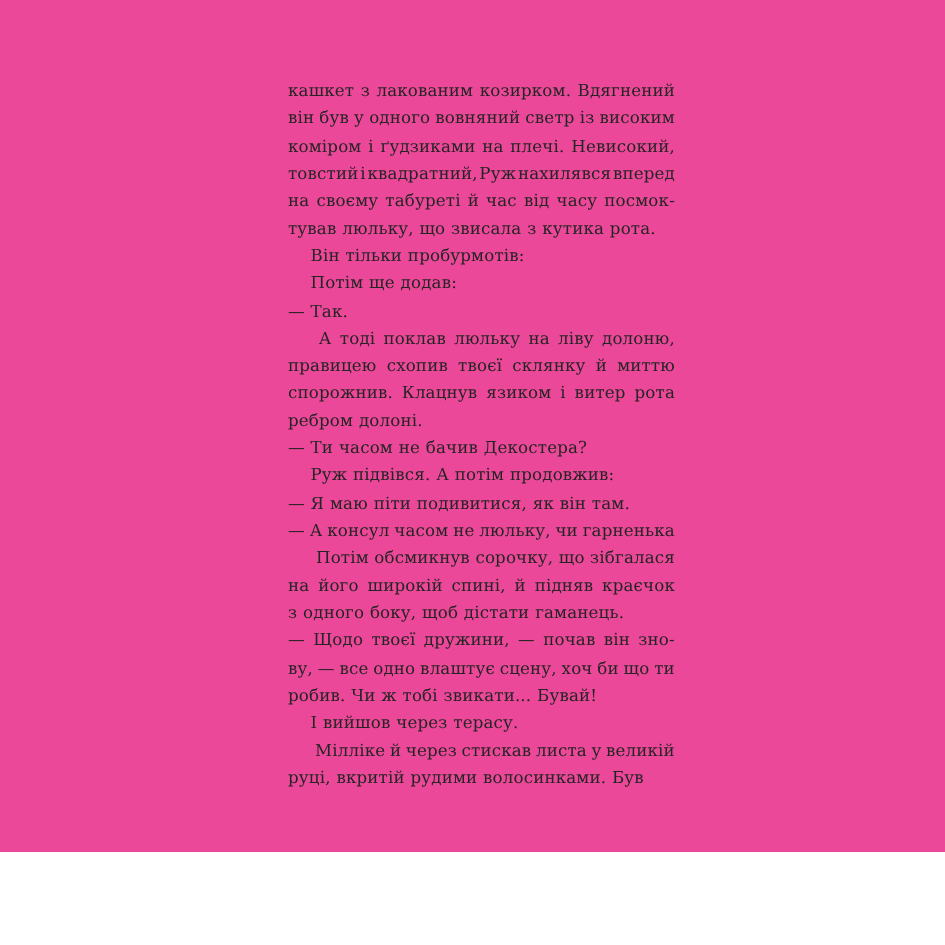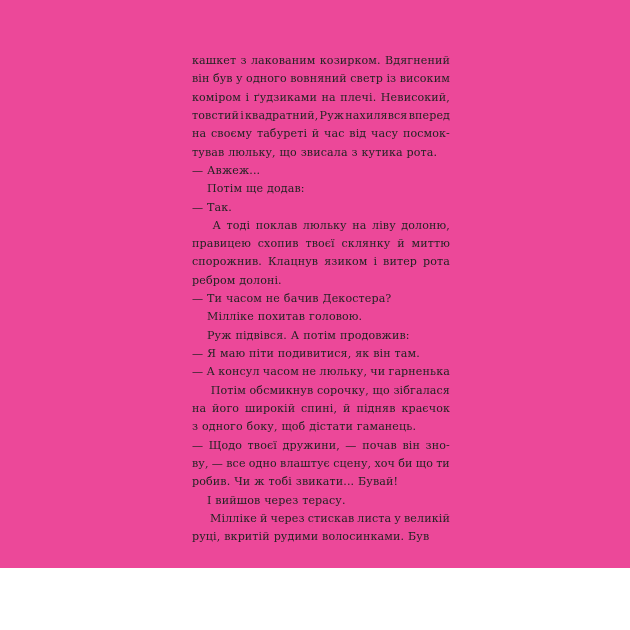--- a/index.html
+++ b/index.html
@@ -104,21 +104,21 @@
           <span>табуреті</span>
           <span>й</span>
           <span>час</span>
           <span>від</span>
           <span>часу</span>
           <span>посмок-</span>
         </span>
         <span class="ln">тував люльку, що звисала з кутика рота.</span>
       </p>
       <p class="para">
-        <span class="ln">— Авжеж...</span>
+        <span class="ln"><span class="indent"></span>Він тільки пробурмотів:</span>
       </p>
       <p class="para">
         <span class="ln"><span class="indent"></span>Потім ще додав:</span>
       </p>
       <p class="para">
         <span class="ln">— Так.</span>
       </p>
       <p class="para">
         <span class="ln j">
           <span class="indent"></span>
@@ -143,23 +143,20 @@
           <span>Клацнув</span>
           <span>язиком</span>
           <span>і</span>
           <span>витер</span>
           <span>рота</span>
         </span>
         <span class="ln">ребром долоні.</span>
       </p>
       <p class="para">
         <span class="ln">— Ти часом не бачив Декостера?</span>
-      </p>
-      <p class="para">
-        <span class="ln"><span class="indent"></span>Мілліке похитав головою.</span>
       </p>
       <p class="para">
         <span class="ln"><span class="indent"></span>Руж підвівся. А потім продовжив:</span>
       </p>
       <p class="para">
         <span class="ln">— Я маю піти подивитися, як він там.</span>
       </p>
       <p class="para">
         <span class="ln j">
           <span>—</span>

